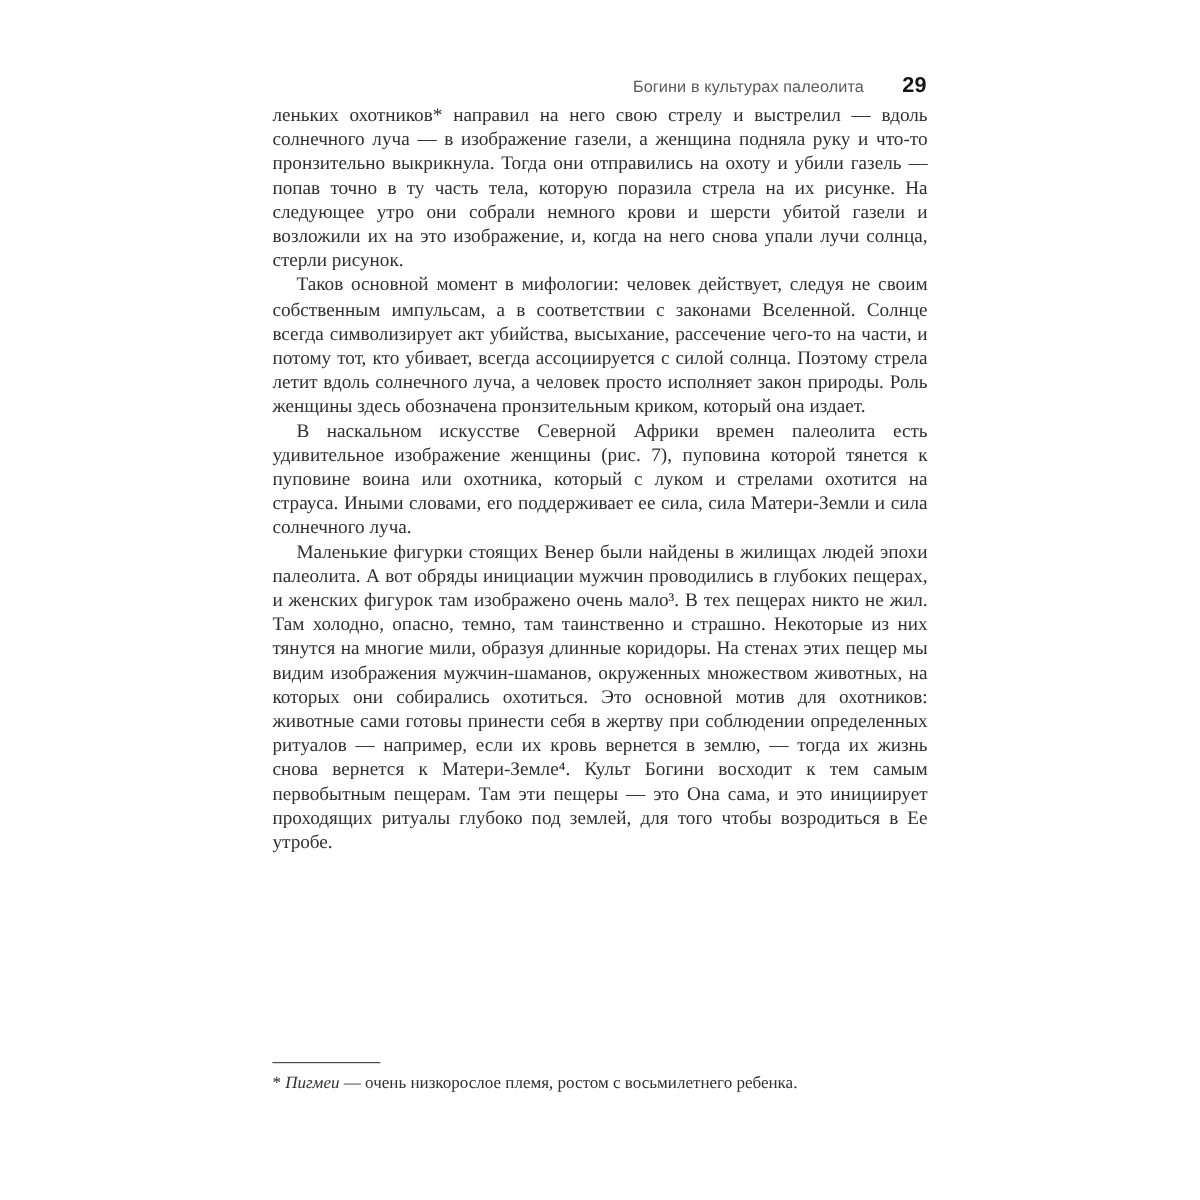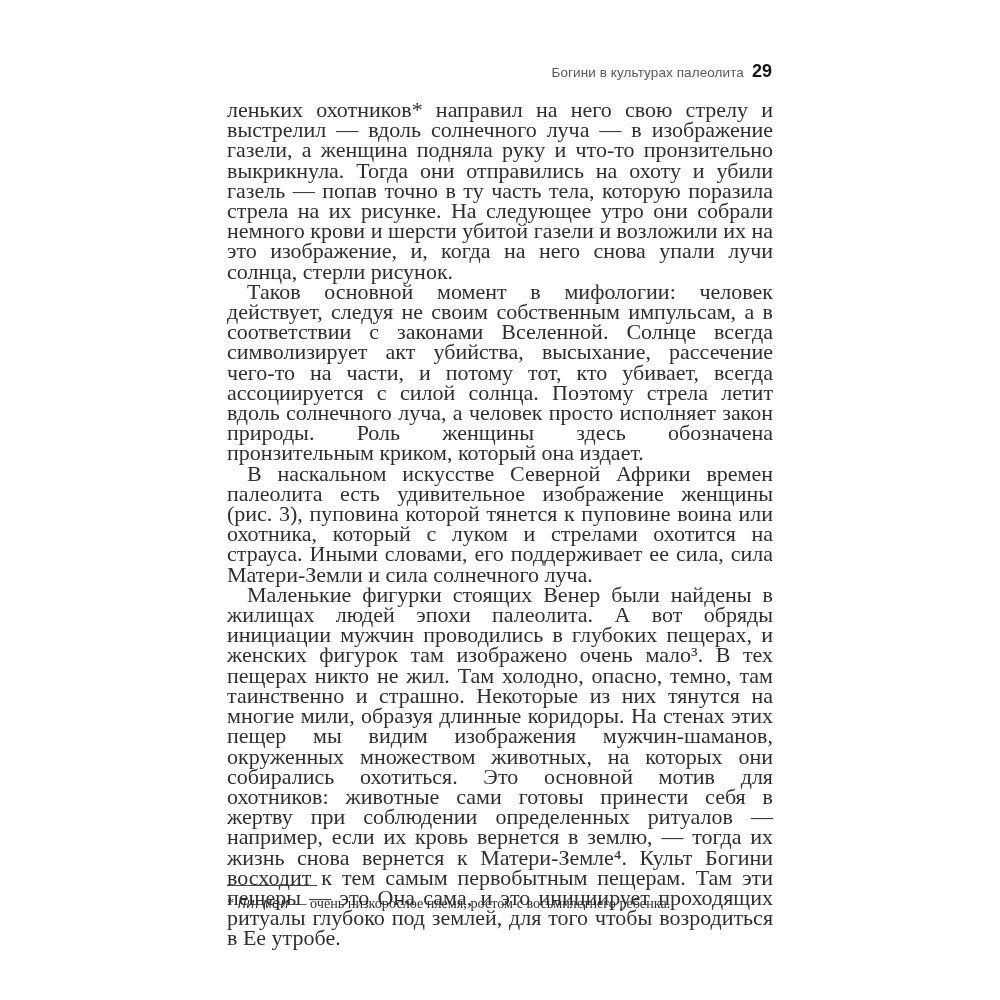--- a/index.html
+++ b/index.html
@@ -13,41 +13,41 @@
     height: 1000px;
     background: #ffffff;
     overflow: hidden;
   }
   .page-header {
     position: absolute;
     top: 61px;
     right: 228px;
     display: flex;
     align-items: baseline;
-    gap: 8px;
+    gap: 32px;
   }
   .running-title {
     font-family: "Liberation Sans", sans-serif;
     font-size: 13.5px;
     color: #59595b;
     letter-spacing: 0.1px;
   }
   .page-number {
     font-family: Liberation Sans, sans-serif;
     font-size: 18px;
     font-weight: bold;
     color: #141414;
   }
   .text-block {
     position: absolute;
     left: 227px;
-    top: 100px;
+    top: 87px;
     width: 546px;
     font-family: "Liberation Serif", "DejaVu Serif", serif;
-    font-size: 22px;
+    font-size: 16px;
     line-height: 20.2px;
     color: #2f2f2f;
     text-align: justify;
   }
   .para {
     margin: 0;
     text-indent: 20px;
   }
   .para.first {
     text-indent: 0;
@@ -66,37 +66,36 @@
   }
   .footnote-text {
     margin: 0;
     font-family: "Liberation Serif", "DejaVu Serif", serif;
     font-size: 14.2px;
     line-height: 18px;
     color: #2f2f2f;
   }
   .footnote-term {
     font-style: italic;
-    font-family: Liberation Mono, monospace;
   }
 </style>
 </head>
 <body>
 
 <div class="page">
 
   <header class="page-header">
     <span class="running-title">Богини в культурах палеолита</span>
     <span class="page-number">29</span>
   </header>
 
   <main class="text-block">
     <p class="para first">леньких охотников* направил на него свою стрелу и выстрелил — вдоль солнечного луча — в изображение газели, а женщина подняла руку и что-то пронзительно выкрикнула. Тогда они отправились на охоту и убили газель — попав точно в ту часть тела, которую поразила стрела на их рисунке. На следующее утро они собрали немного крови и шерсти убитой газели и возложили их на это изображение, и, когда на него снова упали лучи солнца, стерли рисунок.</p>
     <p class="para">Таков основной момент в мифологии: человек действует, следуя не своим собственным импульсам, а в соответствии с законами Вселенной. Солнце всегда символизирует акт убийства, высыхание, рассечение чего-то на части, и потому тот, кто убивает, всегда ассоциируется с силой солнца. Поэтому стрела летит вдоль солнечного луча, а человек просто исполняет закон природы. Роль женщины здесь обозначена пронзительным криком, который она издает.</p>
-    <p class="para">В наскальном искусстве Северной Африки времен палеолита есть удивительное изображение женщины (рис. 3), пуповина которой тянется к пуповине воина или охотника, который с луком и стрелами охотится на страуса. Иными словами, его поддерживает ее сила, сила Матери-Земли и сила солнечного луча.</p>
+    <p class="para">В наскальном искусстве Северной Африки времен палеолита есть удивительное изображение женщины (рис. 7), пуповина которой тянется к пуповине воина или охотника, который с луком и стрелами охотится на страуса. Иными словами, его поддерживает ее сила, сила Матери-Земли и сила солнечного луча.</p>
     <p class="para">Маленькие фигурки стоящих Венер были найдены в жилищах людей эпохи палеолита. А вот обряды инициации мужчин проводились в глубоких пещерах, и женских фигурок там изображено очень мало³. В тех пещерах никто не жил. Там холодно, опасно, темно, там таинственно и страшно. Некоторые из них тянутся на многие мили, образуя длинные коридоры. На стенах этих пещер мы видим изображения мужчин-шаманов, окруженных множеством животных, на которых они собирались охотиться. Это основной мотив для охотников: животные сами готовы принести себя в жертву при соблюдении определенных ритуалов — например, если их кровь вернется в землю, — тогда их жизнь снова вернется к Матери-Земле⁴. Культ Богини восходит к тем самым первобытным пещерам. Там эти пещеры — это Она сама, и это инициирует проходящих ритуалы глубоко под землей, для того чтобы возродиться в Ее утробе.</p>
   </main>
 
   <footer class="footnote-area">
     <div class="footnote-rule"></div>
     <p class="footnote-text">
       <span>*</span>
       <span class="footnote-term">Пигмеи</span>
       <span>— очень низкорослое племя, ростом с восьмилетнего ребенка.</span>
     </p>

